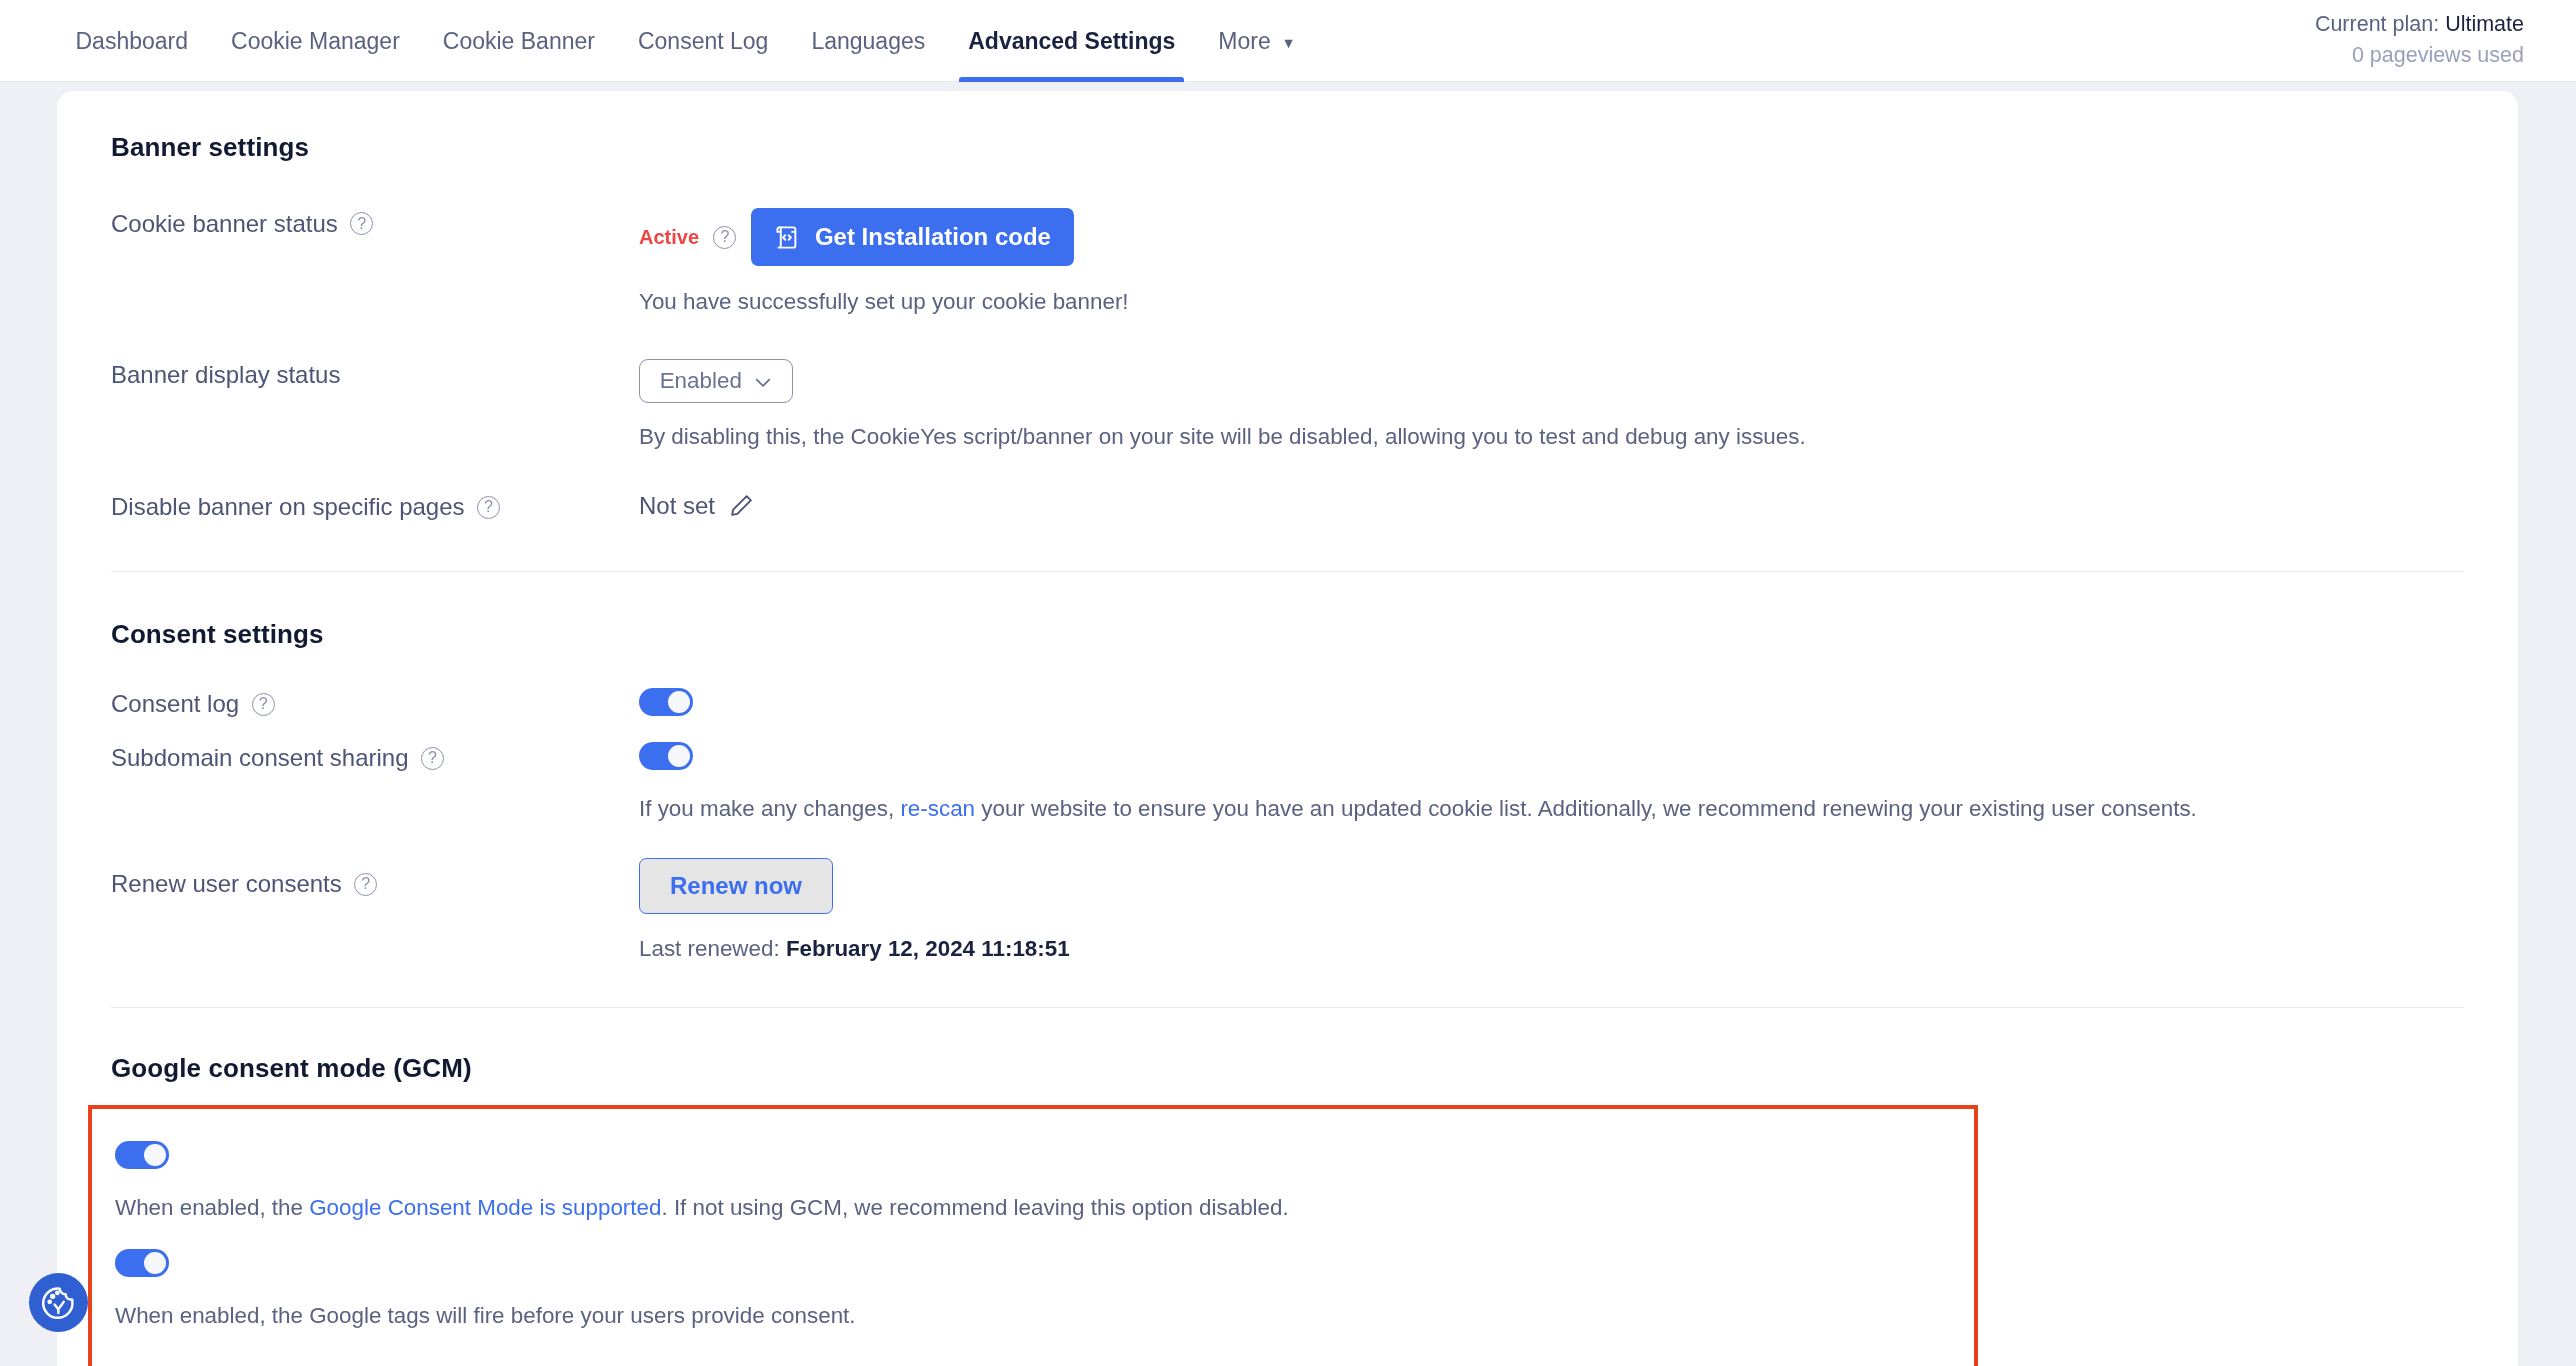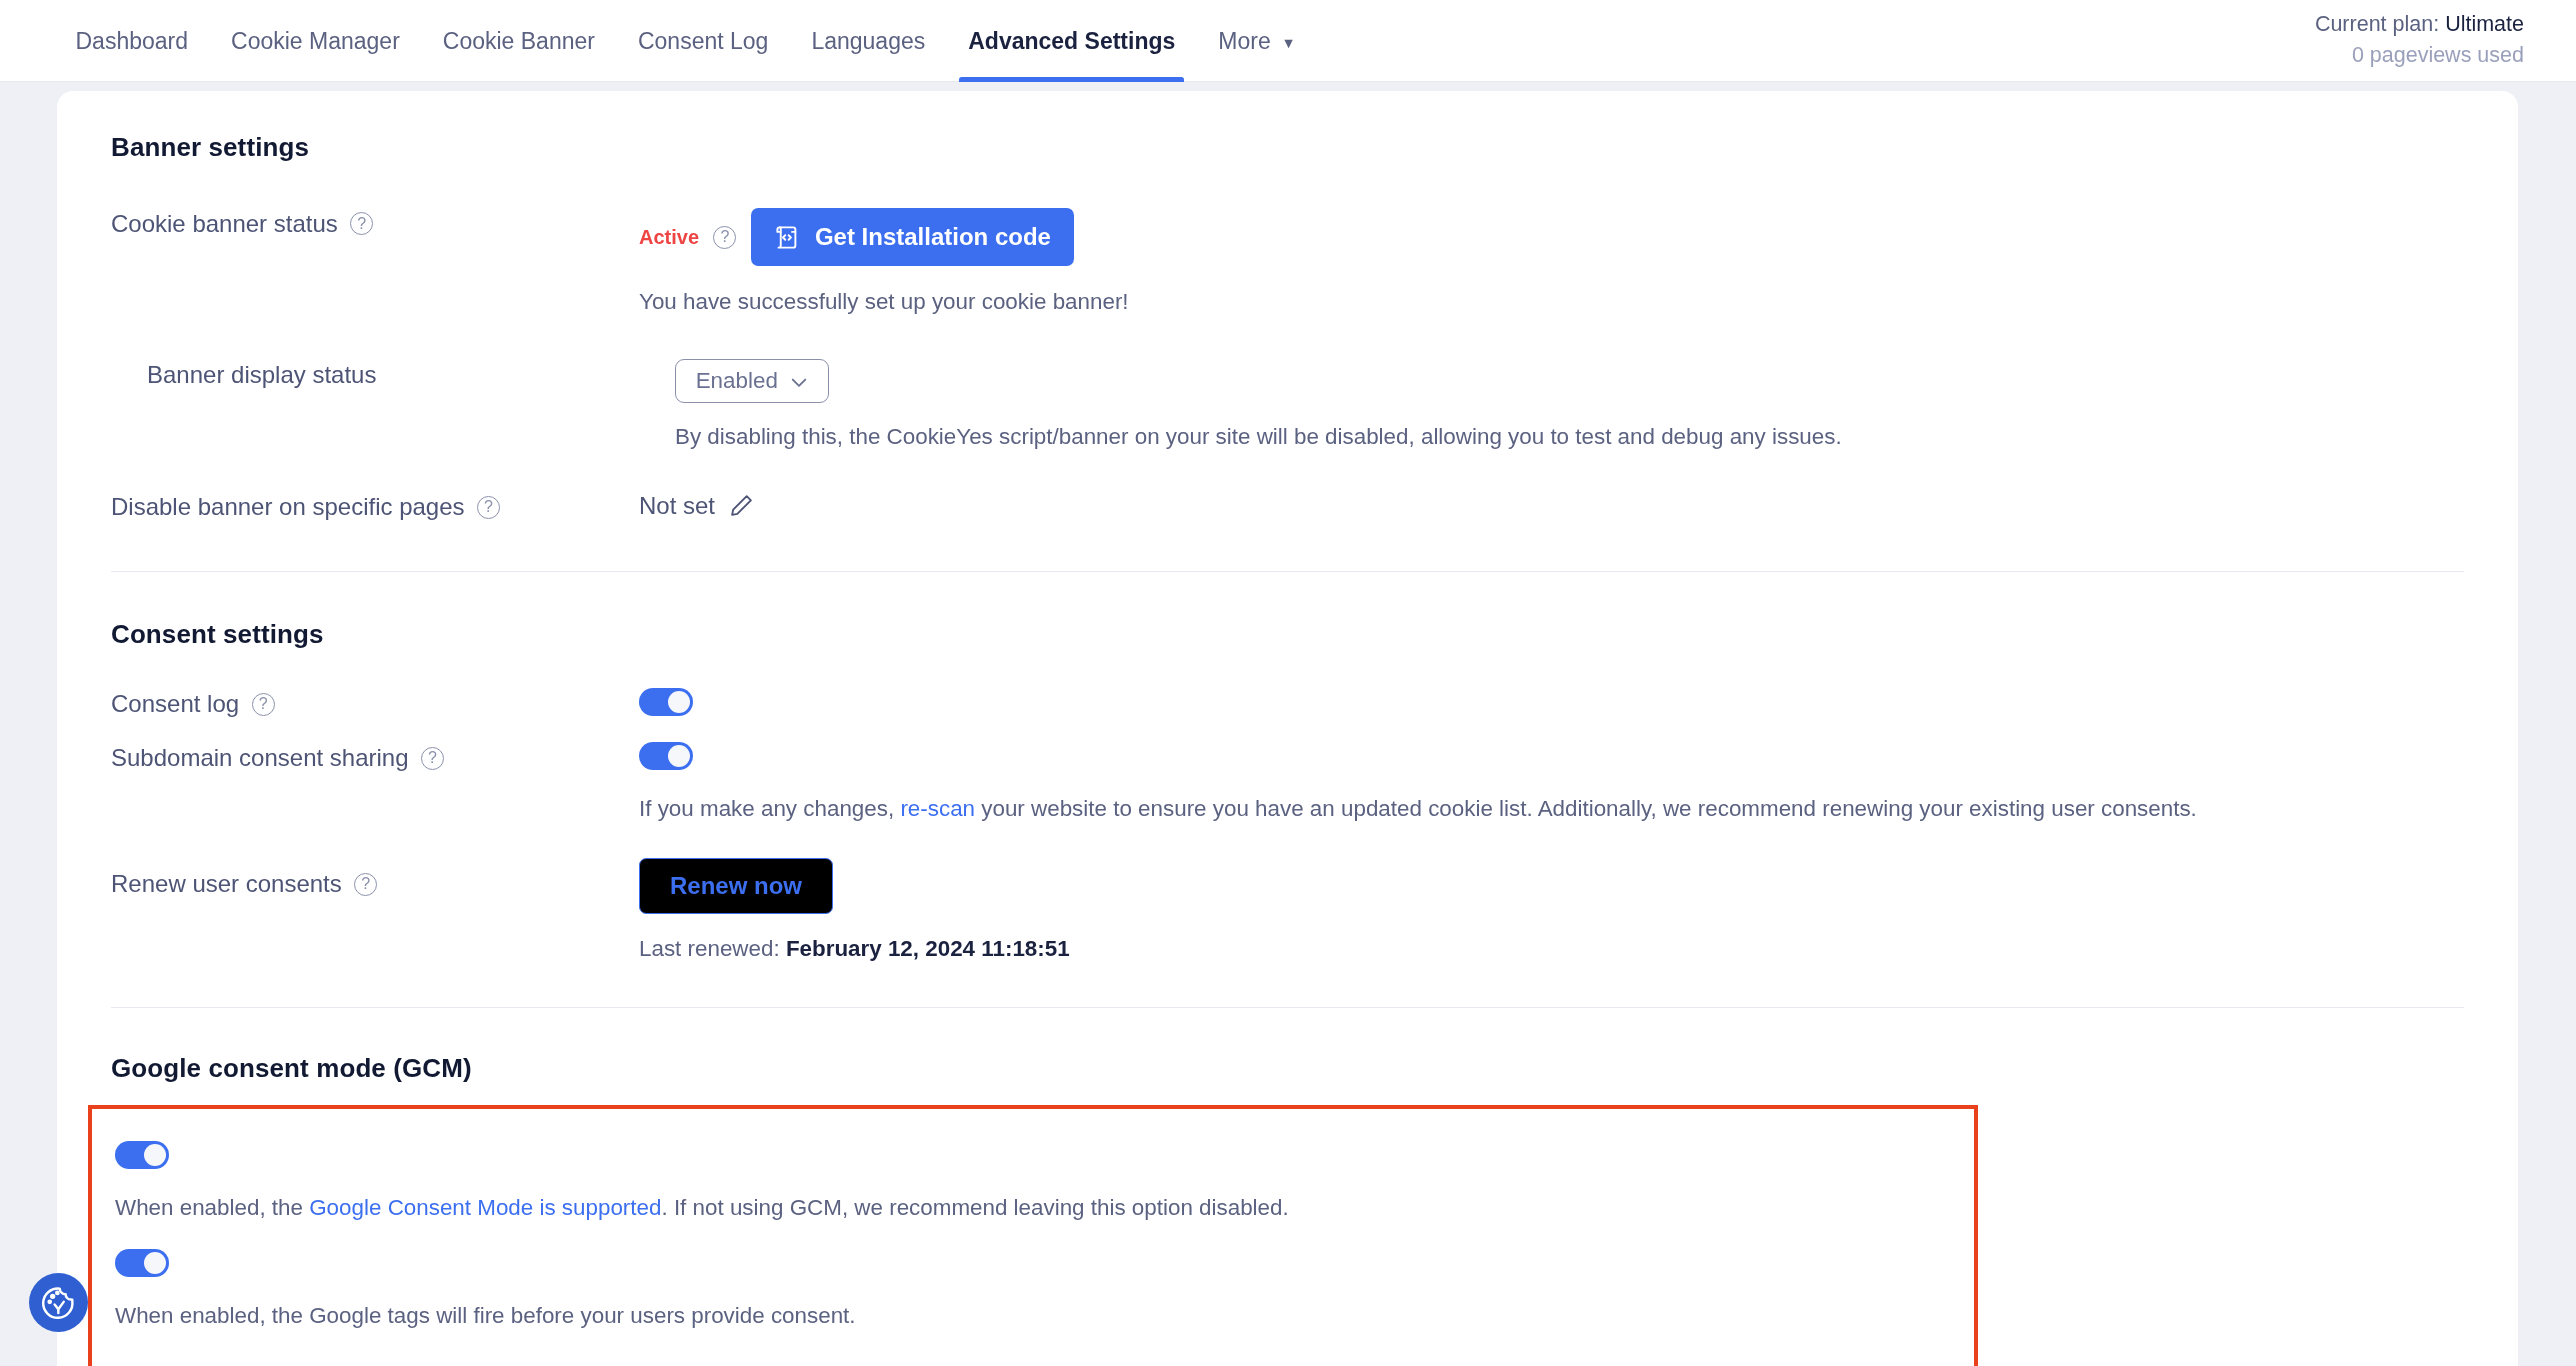--- a/index.html
+++ b/index.html
@@ -151,21 +151,21 @@
     padding: 15px 23px;
     font-size: 24px;
     font-weight: bold;
     font-family: inherit;
     cursor: pointer;
   }
   .btn-outline {
     display: inline-flex;
     align-items: center;
     justify-content: center;
-    background: #000000;
+    background: #e5e5e5;
     color: #3c6ff0;
     border: 1.8px solid #3c6ff0;
     border-radius: 7.2px;
     padding: 13.4px 30px;
     font-size: 24px;
     font-weight: bold;
     font-family: inherit;
     cursor: pointer;
   }
   .select-pill {
@@ -286,21 +286,21 @@
                 <path d="M13 10l2 2-2 2"></path>
               </svg>
             </span>
             <span>Get Installation code</span>
           </button>
         </div>
         <div class="desc" style="margin-top:19.7px;">You have successfully set up your cookie banner!</div>
       </div>
     </div>
 
-    <div class="row" style="margin-top:41px;margin-left:36px;">
+    <div class="row" style="margin-top:41px;">
       <div class="row-label">
         <span>Banner display status</span>
       </div>
       <div class="row-ctl">
         <div class="select-pill">
           <span>Enabled</span>
           <span>
             <svg width="18" height="12.5" viewBox="0 0 20 14" fill="none" stroke="#6b7191" stroke-width="2" stroke-linecap="round" stroke-linejoin="round">
                 <path d="M3 4l7 7 7-7"></path>
               </svg>

